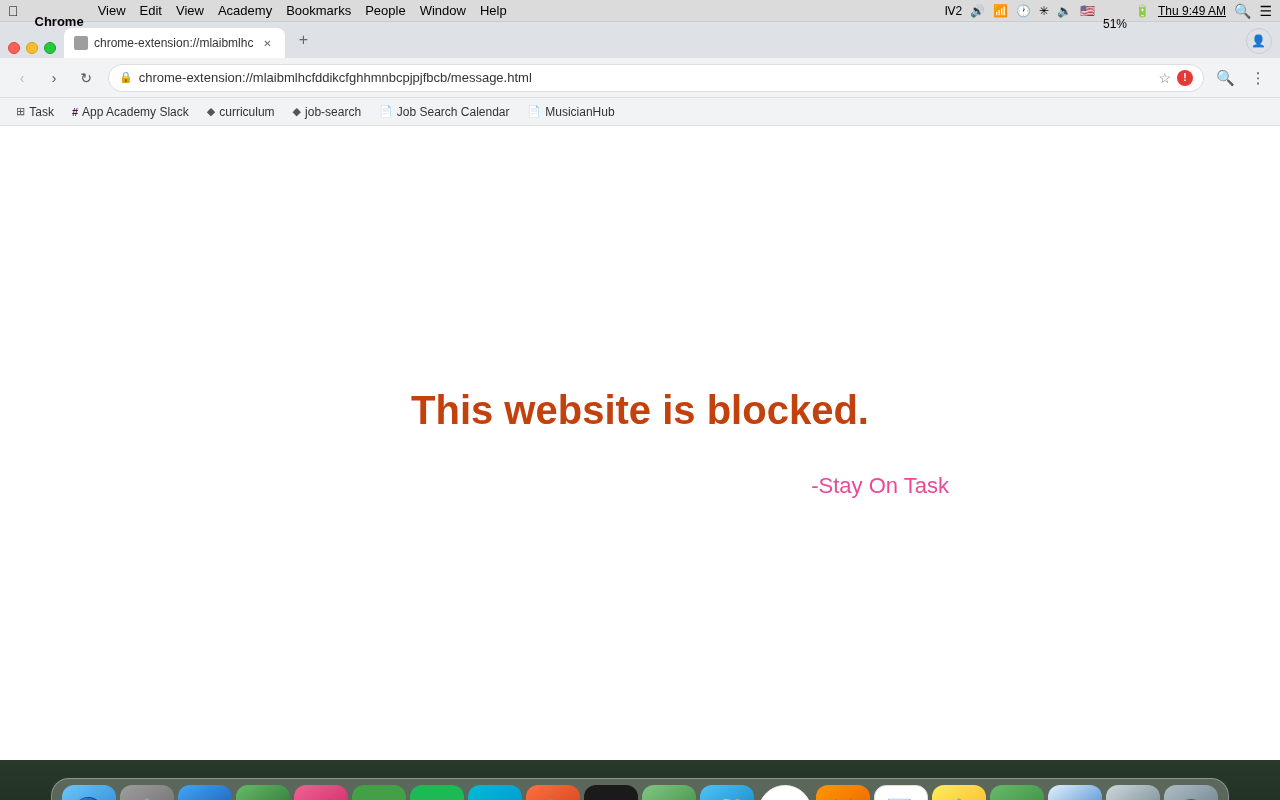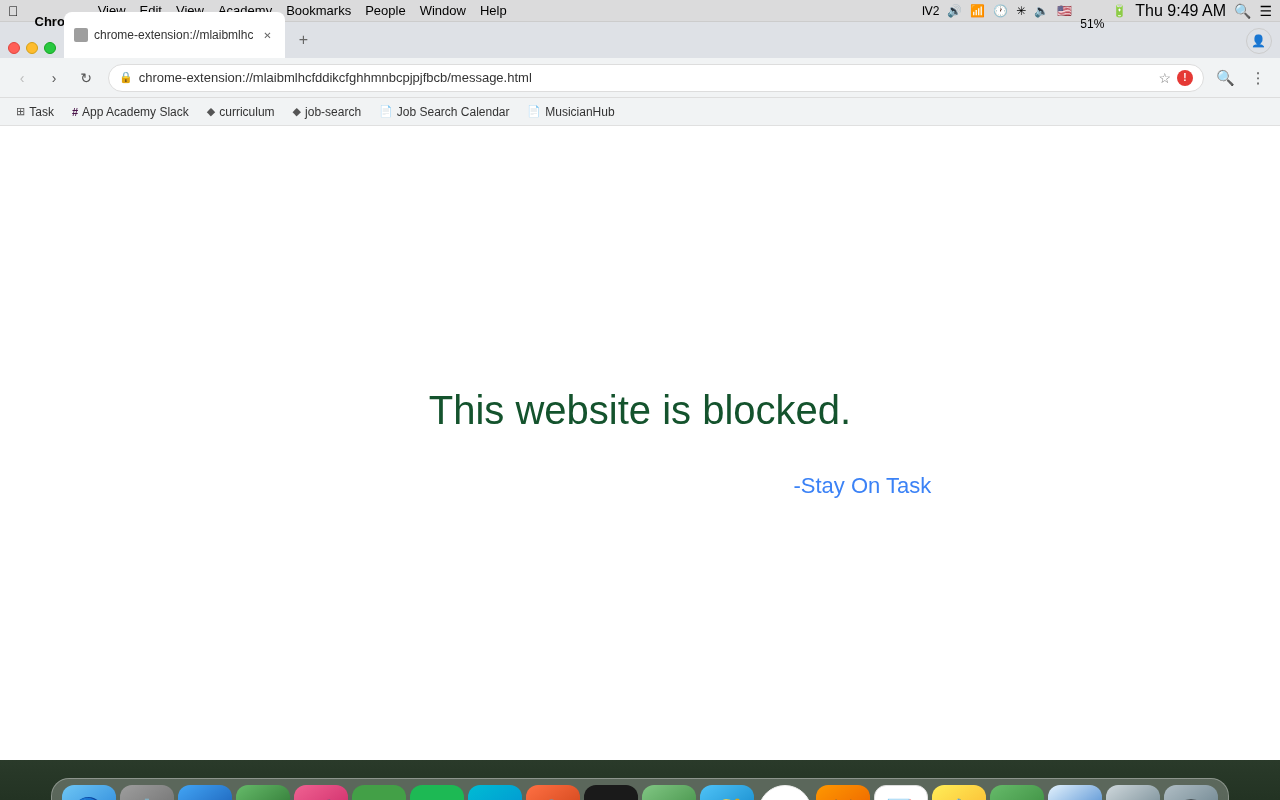--- a/index.html
+++ b/index.html
@@ -55,21 +55,21 @@
     .chrome-window {
       width: 100%;
       height: 738px;
       background: #fff;
       display: flex;
       flex-direction: column;
     }
     .tab {
       display: flex;
       align-items: center;
-      height: 46px;
+      height: 30px;
       background: #fff;
       border-radius: 8px 8px 0 0;
       padding: 0 10px;
       min-width: 200px;
       max-width: 240px;
       font-size: 12px;
       color: #333;
       gap: 6px;
       position: relative;
     }
@@ -229,28 +229,28 @@
       justify-content: center;
       position: relative;
     }
     .blocked-message {
       display: flex;
       flex-direction: column;
       align-items: center;
     }
     .blocked-title {
       font-size: 40px;
-      font-weight: 400;
-      color: #14532d;
+      font-weight: 700;
+      color: #c2410c;
       margin-bottom: 40px;
     }
     .blocked-subtitle {
       font-size: 22px;
       font-weight: 500;
-      color: #3b82f6;
+      color: #ec4899;
       align-self: flex-end;
       margin-right: -80px;
     }
 
     
     .dock-container {
       height: 90px;
       background: transparent;
       display: flex;
       align-items: flex-end;
@@ -337,21 +337,21 @@
   <div class="menubar-right">
     <span style="font-size:12px;">Ⅳ2</span>
     <span>🔊</span>
     <span>📶</span>
     <span>🕐</span>
     <span>✳</span>
     <span>🔈</span>
     <span>🇺🇸</span>
     <span style="font-size:12px;margin-top:26px;">51%</span>
     <span>🔋</span>
-    <span style="font-size:16px;">Thu 9:49 AM</span>
+    <span style="font-size:12px;text-decoration:underline;">Thu 9:49 AM</span>
     <span style="font-size:14px;">🔍</span>
     <span style="font-size:14px;">☰</span>
   </div>
 </div>
 
 <div class="chrome-window">
 
   <div class="chrome-title-bar">
     <div class="chrome-title-bar-left">
       <div class="wc-btn wc-close"></div>

